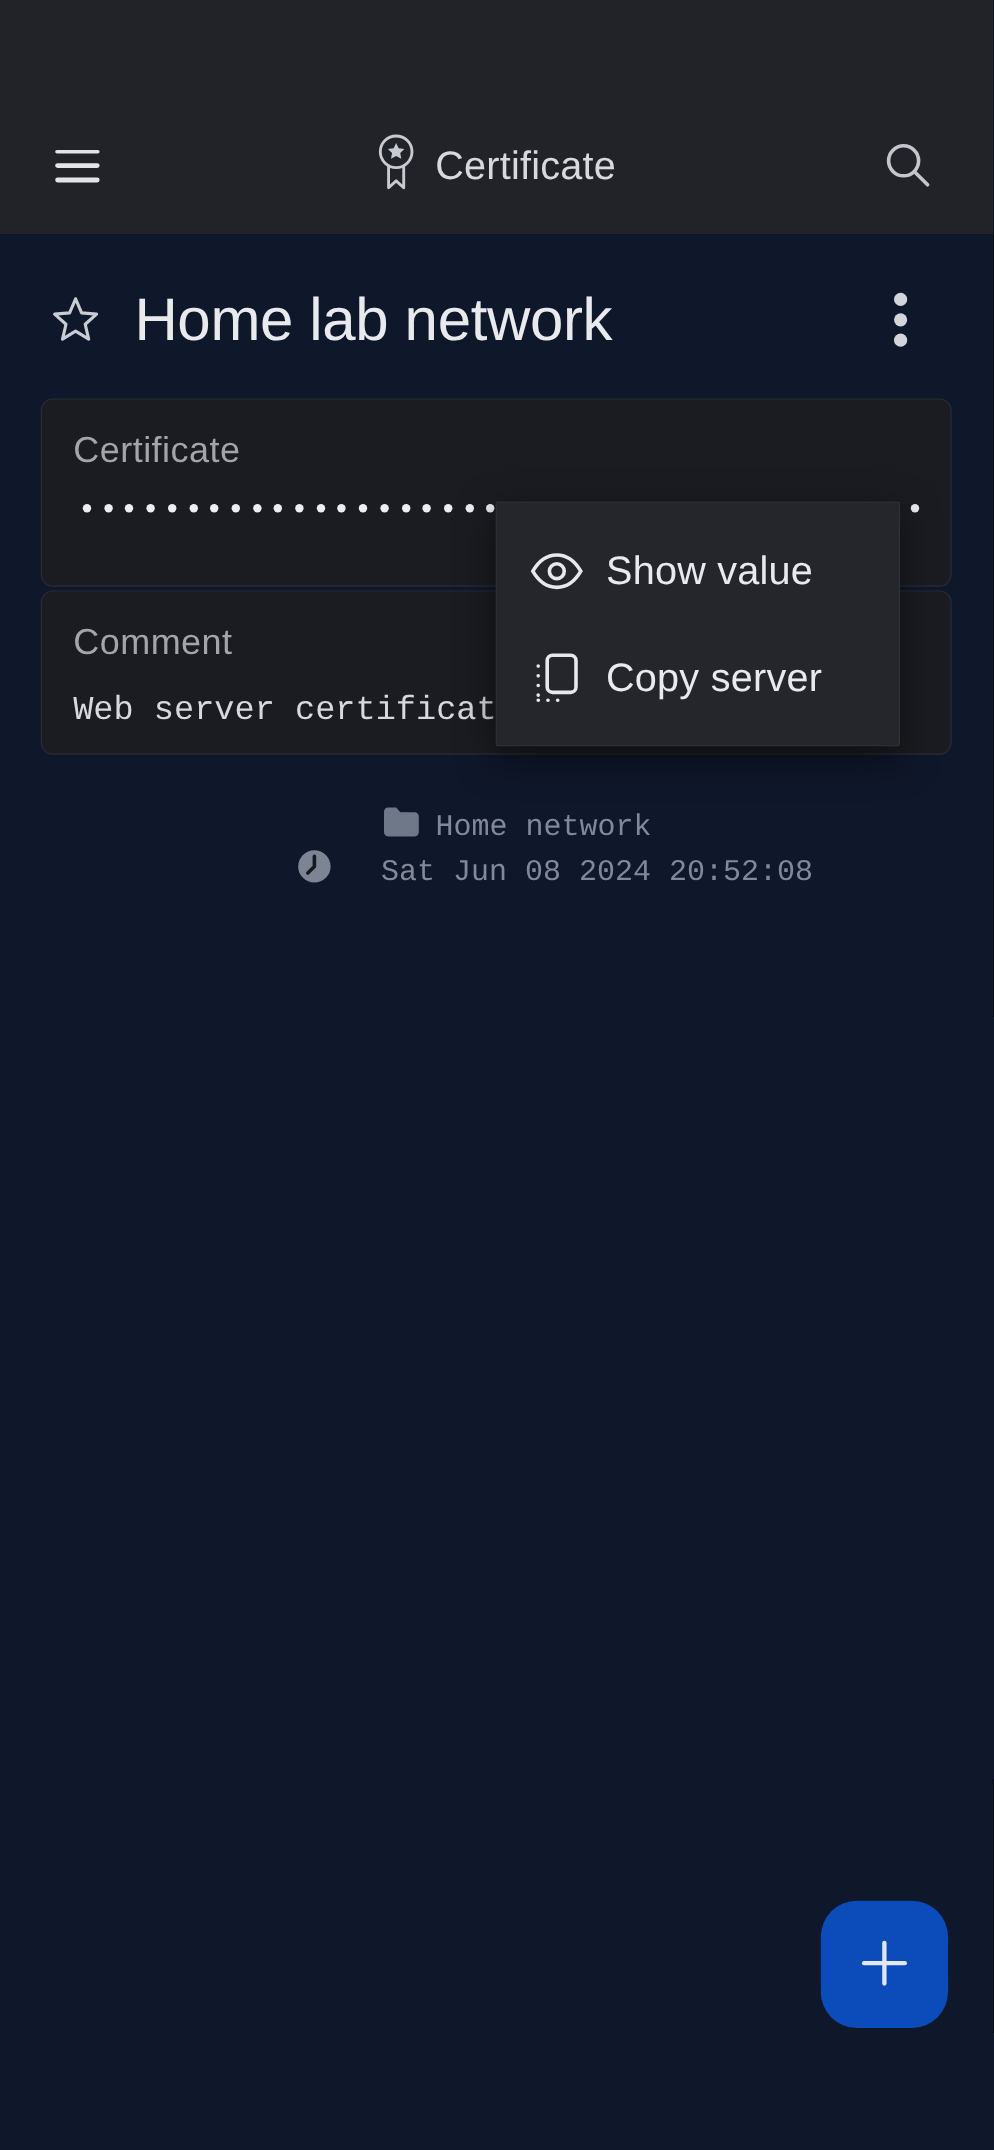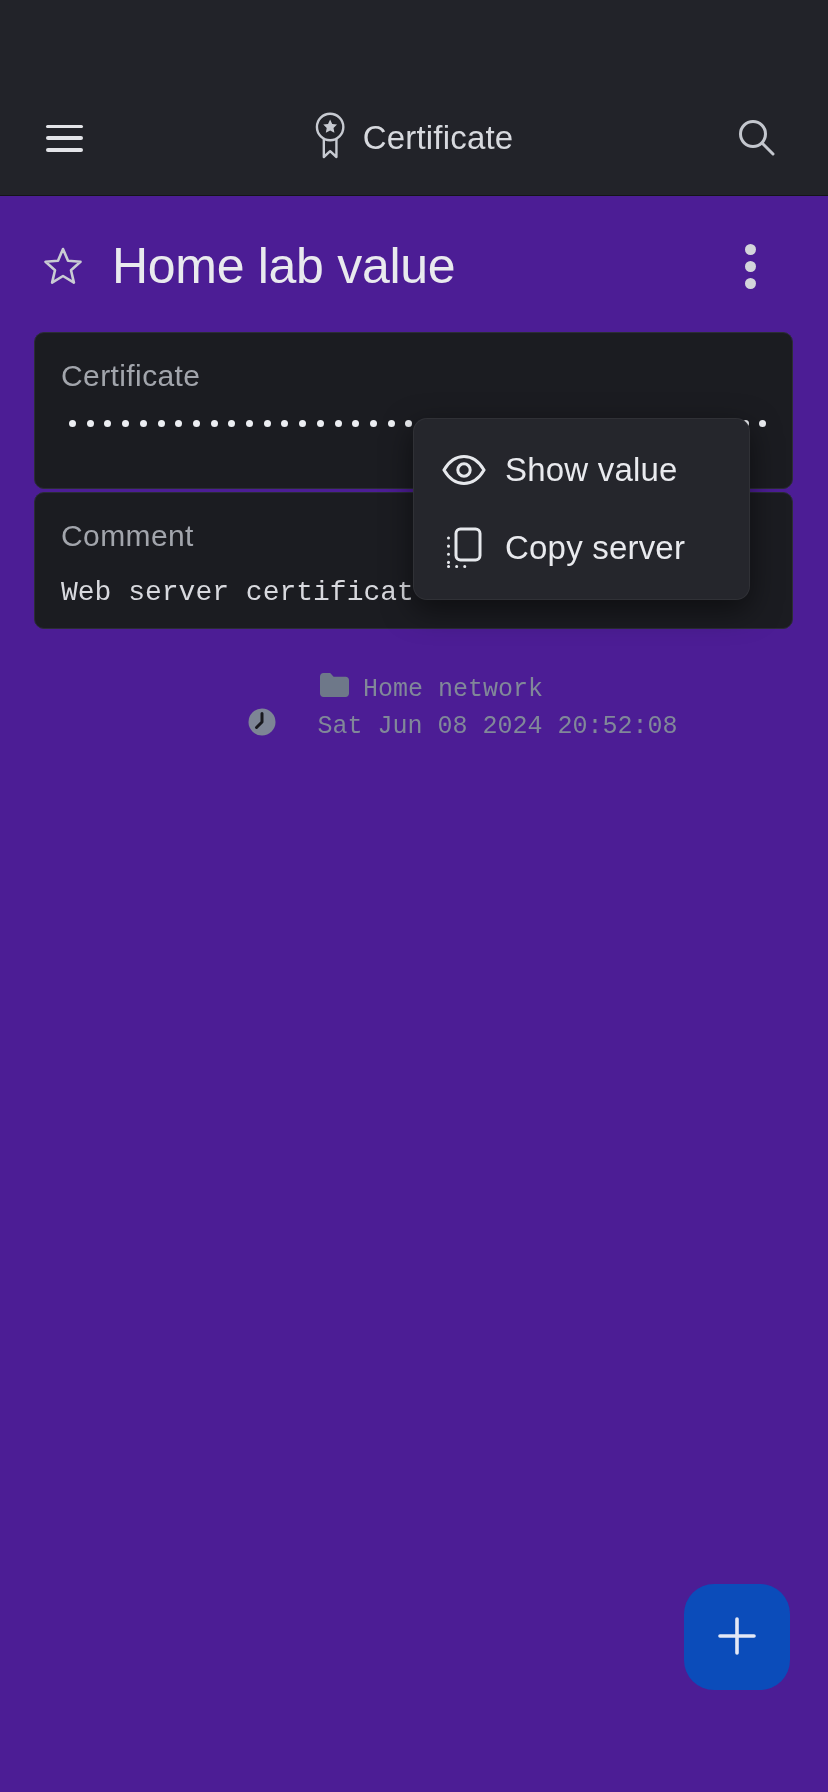--- a/index.html
+++ b/index.html
@@ -1,19 +1,19 @@
 <!DOCTYPE html>
 <html><head>
 <meta charset="utf-8">
 <style>
   html,body{margin:0;padding:0;background:#000;}
   .screen{
     position:relative;
     width:828px;height:1792px;
-    background:#4c1d95;
+    background:#0f172a;
     overflow:hidden;
     font-family:"Liberation Sans", sans-serif;
     -webkit-font-smoothing:antialiased;
   }
   
   .appbar{
     position:relative;
     height:195px;
     background:#222329;
     border-bottom:1px solid #141519;
@@ -75,24 +75,24 @@
     height:34px;
     color:#818899;
     font-size:25px;
     flex-direction:column;
   }
   .meta-item{display:flex;align-items:center;gap:12px;white-space:nowrap;}
   .meta-item.time{margin-left:64px;gap:40px;}
   
   .context-menu{
     position:absolute;left:413px;top:418px;
-    width:337px;height:182px;
+    width:337px;height:204px;
     background:#25262c;
     border:1px solid rgba(255,255,255,.05);
-    border-radius:14px;
+    border-radius:2px;
     box-shadow:0 10px 30px rgba(0,0,0,.5);
     box-sizing:border-box;
     padding:12px 0;
     display:flex;flex-direction:column;
   }
   .menu-item{
     flex:1;display:flex;align-items:center;
     padding:0 0 0 27px;
     background:none;border:none;cursor:pointer;text-align:left;
   }
@@ -143,21 +143,21 @@
   </header>
 
   <div class="entry-header">
     <button class="star-btn">
       <span>
         <svg width="42" height="42" viewBox="0 0 42 42">
           <path d="M21 4 L26 15.7 L38.5 16.8 L29 25.2 L31.9 37.6 L21 31 L10.1 37.6 L13 25.2 L3.5 16.8 L16 15.7 Z" fill="none" stroke="#c9ccd3" stroke-width="2.6" stroke-linejoin="round"></path>
         </svg>
       </span>
     </button>
-    <h1 class="entry-title">Home lab value</h1>
+    <h1 class="entry-title">Home lab network</h1>
     <button class="kebab-btn">
       <i></i>
         <i></i>
         <i></i>
     </button>
   </div>
 
   <section class="card">
 
     <div class="cell cell-cert">

